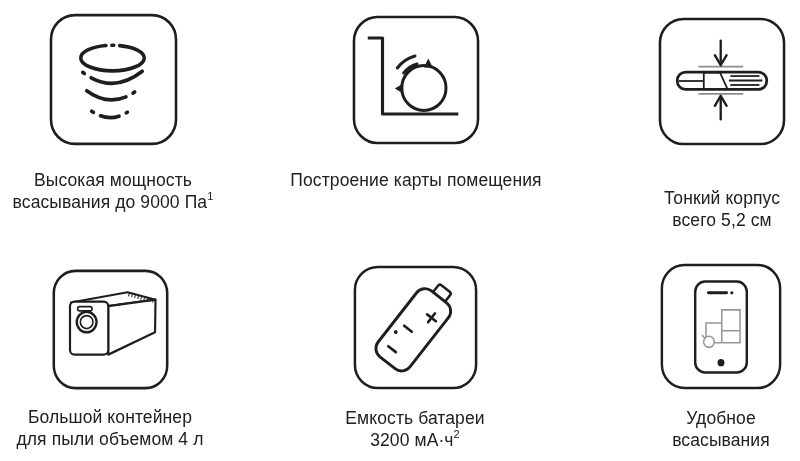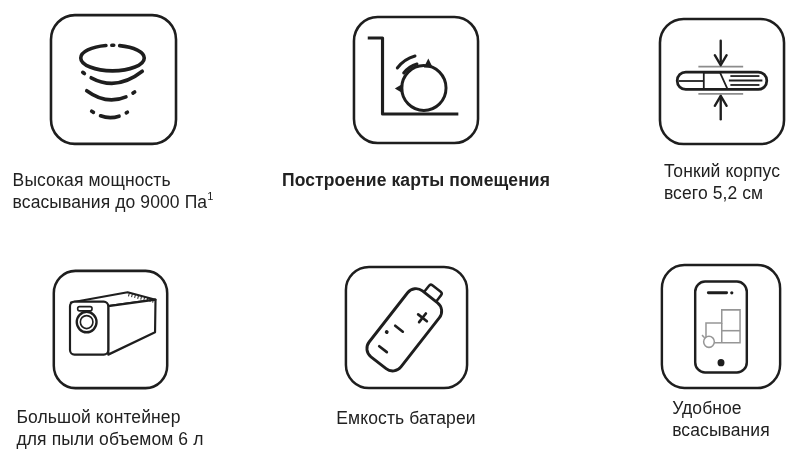--- a/index.html
+++ b/index.html
@@ -9,21 +9,21 @@
     font-family:"Liberation Sans","DejaVu Sans",sans-serif;
     color:#212121;
   }
   .cell{
     position:absolute;width:300px;
     display:flex;flex-direction:column;align-items:center;
   }
   .tile{display:block;}
   .tile svg{display:block;}
   .caption{
-    font-size:17.5px;line-height:22px;
+    text-align:center;font-size:17.5px;line-height:22px;
     color:#212121;letter-spacing:0.1px;white-space:nowrap;
   }
   .caption sup{font-size:11px;line-height:0;position:relative;top:-1px;}
 </style>
 </head>
 <body>
 
 <div class="cell" style="left:-37px;top:13px;">
   <span class="tile">
     <svg width="129" height="133" viewBox="0 0 130 130" preserveAspectRatio="none">
@@ -35,21 +35,21 @@
         <path d="M43 96 Q61 108 79 97" stroke-dasharray="2 8 19 8 2"></path>
       </g>
     </svg>
   </span>
   <div class="caption" style="margin-top:23px;">
     <div>Высокая мощность</div>
     <div><span>всасывания до 9000 Па</span><sup>1</sup></div>
   </div>
 </div>
 
-<div class="cell" style="left:266px;top:15px;font-weight:bold;">
+<div class="cell" style="left:266px;top:15px;">
   <span class="tile">
     <svg width="128" height="130" viewBox="0 0 130 130" preserveAspectRatio="none">
       <rect x="2" y="2" width="126" height="126" rx="24" fill="#ffffff" stroke="#1e1e1e" stroke-width="2.6"></rect>
       <g fill="none" stroke="#1e1e1e" stroke-linejoin="round">
         <path d="M16 23 H31 V99 H108" stroke-width="3.2"></path>
         <circle cx="73" cy="73" r="22.5" stroke-width="3"></circle>
         <path d="M46 53 A34 34 0 0 1 64 41" stroke-width="3" stroke-linecap="round"></path>
         <path d="M52.5 58 A26 26 0 0 1 66 49" stroke-width="3" stroke-linecap="round"></path>
       </g>
       <g fill="#1e1e1e" stroke="none">
@@ -80,21 +80,21 @@
       <rect x="19.5" y="55.5" width="91" height="17.5" rx="8.7" fill="#ffffff" stroke="#1e1e1e" stroke-width="2.8"></rect>
       <g fill="none" stroke="#1e1e1e" stroke-width="1.8">
         <path d="M21 64.5 H46.5"></path>
         <path d="M46.5 56 H63 L70.5 72.5 H46.5 Z"></path>
         <path d="M73.5 59.5 H103"></path>
         <path d="M72 64 H106"></path>
         <path d="M73.5 68.5 H103"></path>
       </g>
     </svg>
   </span>
-  <div class="caption" style="margin-top:14px;">
+  <div class="caption" style="margin-top:41px;">
     <div>Тонкий корпус</div>
     <div><span>всего 5,2 см</span><sup></sup></div>
   </div>
 </div>
 
 <div class="cell" style="left:-40px;top:269px;">
   <span class="tile">
     <svg width="117" height="121" viewBox="0 0 130 130" preserveAspectRatio="none">
       <rect x="2" y="2" width="126" height="126" rx="24" fill="#ffffff" stroke="#1e1e1e" stroke-width="2.8"></rect>
       <g fill="#ffffff" stroke="#1e1e1e" stroke-width="2.4" stroke-linejoin="round">
@@ -107,57 +107,58 @@
         <circle cx="38.5" cy="57" r="11" stroke-width="2.6"></circle>
         <circle cx="38.5" cy="57" r="7" stroke-width="1.8"></circle>
       </g>
       <g stroke="#1e1e1e" stroke-width="1.1" fill="none">
         <path d="M86 25.6 l-1 3.8 M89.4 26.4 l-1 3.8 M92.8 27.3 l-1 3.8 M96.2 28.2 l-1 3.8 M99.6 29 l-1 3.8 M103 29.9 l-1 3.8 M106.4 30.8 l-1 3.8 M109.8 31.6 l-1 3.8 M112.8 32.4 l-1 3.8"></path>
       </g>
     </svg>
   </span>
   <div class="caption" style="margin-top:16px;">
     <div>Большой контейнер</div>
-    <div><span>для пыли объемом 6 л</span><sup></sup></div>
+    <div><span>для пыли объемом 4 л</span><sup></sup></div>
   </div>
 </div>
 
-<div class="cell" style="left:256px;top:265px;">
+<div class="cell" style="left:265px;top:265px;">
   <span class="tile">
     <svg width="125" height="125" viewBox="0 0 130 130" preserveAspectRatio="none">
       <rect x="2" y="2" width="126" height="126" rx="24" fill="#ffffff" stroke="#1e1e1e" stroke-width="2.6"></rect>
       <g transform="translate(63,67) rotate(38)" fill="none" stroke="#1e1e1e" stroke-linecap="round">
         <rect x="-8" y="-54" width="16" height="12" rx="2.5" stroke-width="2.6"></rect>
         <rect x="-21" y="-43" width="42" height="87" rx="11" fill="#ffffff" stroke-width="3"></rect>
         <path d="M1.5 -21 H13 M7.25 -26.7 V-15.3" stroke-width="2.8"></path>
         <path d="M-10 3 H0" stroke-width="2.8"></path>
         <path d="M-10 30 H0" stroke-width="2.8"></path>
         <circle cx="-13" cy="13.5" r="2" fill="#1e1e1e" stroke="none"></circle>
       </g>
     </svg>
   </span>
   <div class="caption" style="margin-top:17px;">
     <div>Емкость батареи</div>
+    <div><span>3200 мА·ч</span><sup>2</sup></div>
   </div>
 </div>
 
 <div class="cell" style="left:571px;top:263px;">
   <span class="tile">
     <svg width="122" height="127" viewBox="0 0 130 130" preserveAspectRatio="none">
       <rect x="2" y="2" width="126" height="126" rx="24" fill="#ffffff" stroke="#1e1e1e" stroke-width="2.6"></rect>
       <rect x="37.5" y="19" width="55" height="93" rx="10.5" fill="#ffffff" stroke="#1e1e1e" stroke-width="2.6"></rect>
       <g fill="none" stroke="#969696" stroke-width="1.6">
         <path d="M49 61.5 H65.8 V48 H85.3 V81.7 H49 Z"></path>
         <path d="M65.8 61.5 V81.7"></path>
         <path d="M65.8 69.3 H85.3"></path>
         <path d="M47.5 76.5 L44.8 73.8"></path>
         <circle cx="52.2" cy="80.7" r="5.7" fill="#ffffff"></circle>
       </g>
       <path d="M51.5 30.5 H71" stroke="#1e1e1e" stroke-width="3" stroke-linecap="round" fill="none"></path>
       <circle cx="76.5" cy="30.5" r="1.7" fill="#1e1e1e"></circle>
       <circle cx="65" cy="102" r="3.7" fill="#1e1e1e"></circle>
     </svg>
   </span>
-  <div class="caption" style="margin-top:7px;">
+  <div class="caption" style="margin-top:17px;">
     <div>Удобное</div>
     <div><span>всасывания</span><sup></sup></div>
   </div>
 </div>
 
 </body></html>

